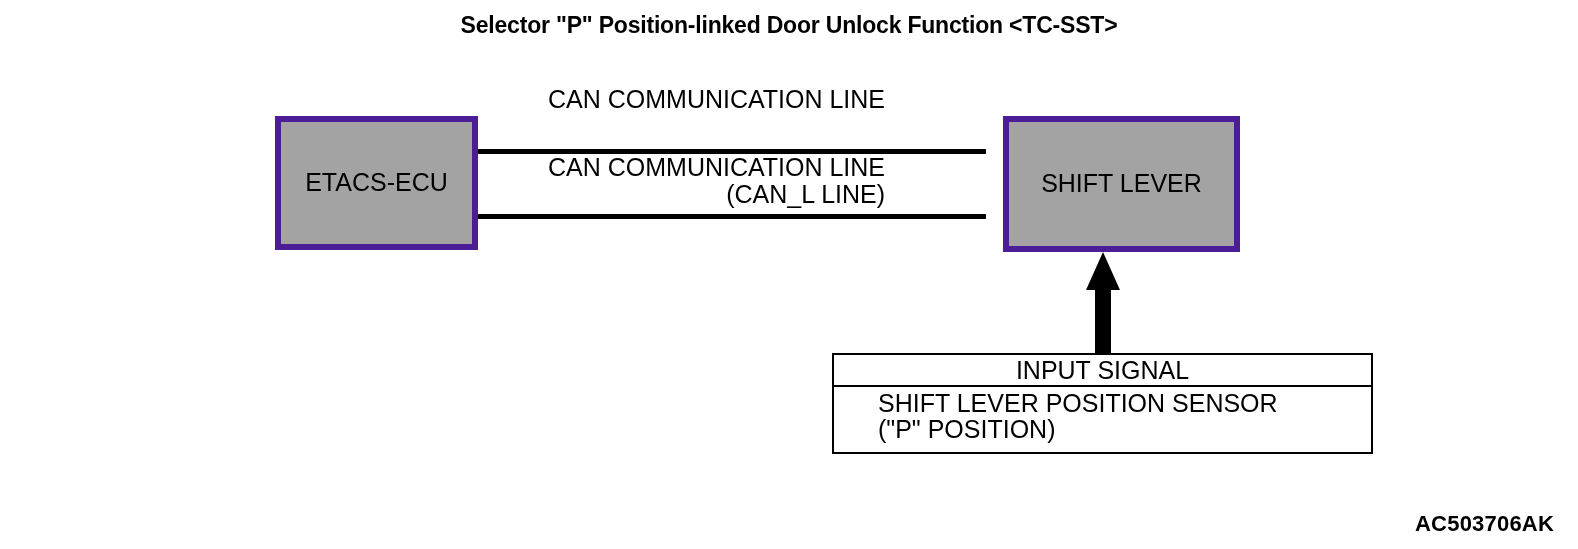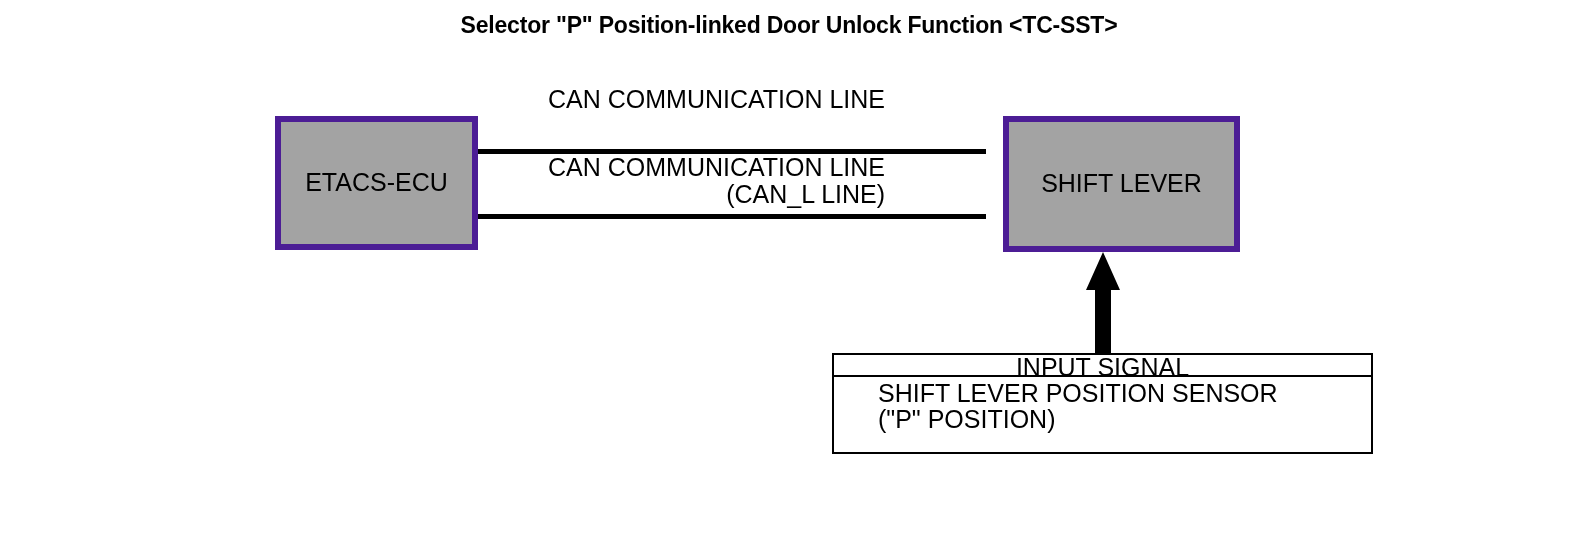--- a/index.html
+++ b/index.html
@@ -89,25 +89,25 @@
     left: 832px;
     top: 353px;
     width: 541px;
     height: 101px;
     border: 2px solid #000000;
     box-sizing: border-box;
     background: #ffffff;
   }
   #sensor-signal-cell {
     position: relative;
-    height: 22px;
+    height: 32px;
     border-bottom: 2px solid #000000;
     box-sizing: border-box;
     display: flex;
-    align-items: flex-start;
+    align-items: center;
     justify-content: center;
   }
   #sensor-signal-cell .cell-text {
     font-size: 25px;
     line-height: 1;
     white-space: nowrap;
   }
   #sensor-name-cell {
     position: relative;
     height: 73px;
@@ -166,14 +166,15 @@
   <div id="sensor-box">
     <div id="sensor-signal-cell">
       <span class="cell-text">INPUT SIGNAL</span>
     </div>
     <div id="sensor-name-cell">
       <span class="cell-text">SHIFT LEVER POSITION SENSOR</span>
       <span class="cell-text">("P" POSITION)</span>
     </div>
   </div>
 
+  <div id="ref-code">AC503706AK</div>
 
 </div>
 
 </body></html>

